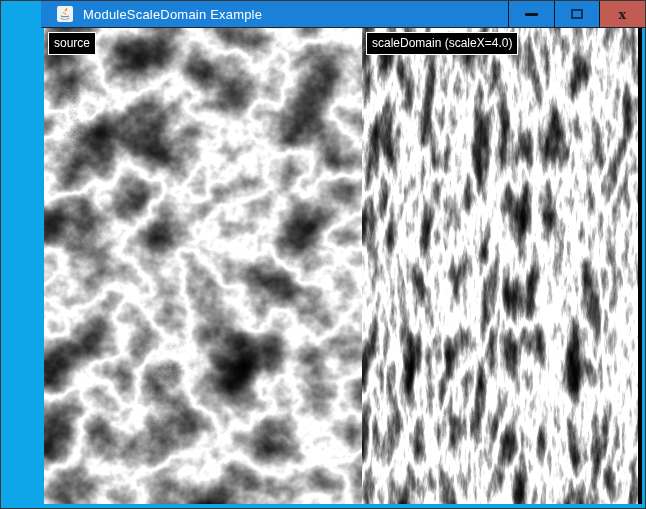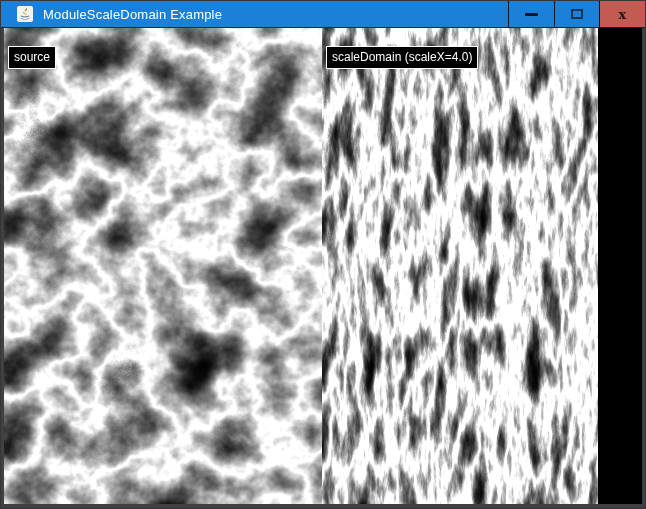--- a/index.html
+++ b/index.html
@@ -2,24 +2,25 @@
 <html><head>
 <meta charset="utf-8">
 <style>
   * { margin: 0; padding: 0; box-sizing: border-box; }
   html, body { background: #666; }
   body { font-family: "Liberation Sans", sans-serif; }
 
   .window {
     width: 646px;
     height: 509px;
-    background: #404040;
+    background: #0ea5e9;
     border: 1px solid #36363a;
     position: relative;
     overflow: hidden;
+    padding-left: 40px;
   }
 
   
   .titlebar {
     height: 27px;
     border-bottom: 1px solid #1c2330;
     display: flex;
     align-items: center;
     background: #1a80d8;
   }
@@ -82,21 +83,21 @@
   .panel {
     position: relative;
     overflow: hidden;
   }
   .panel-source { width: 318px; height: 476px; }
   .panel-scaled { width: 276px; height: 476px; }
   .panel svg.noise { display: block; }
 
   .tag {
     position: absolute;
-    top: 18px;
+    top: 4px;
     left: 4px;
     background: #000000;
     color: #ffffff;
     border: 1px solid #ffffff;
     font-size: 12px;
     line-height: 1.2;
     padding: 3px 5px 4px 5px;
     white-space: nowrap;
   }
 </style>

